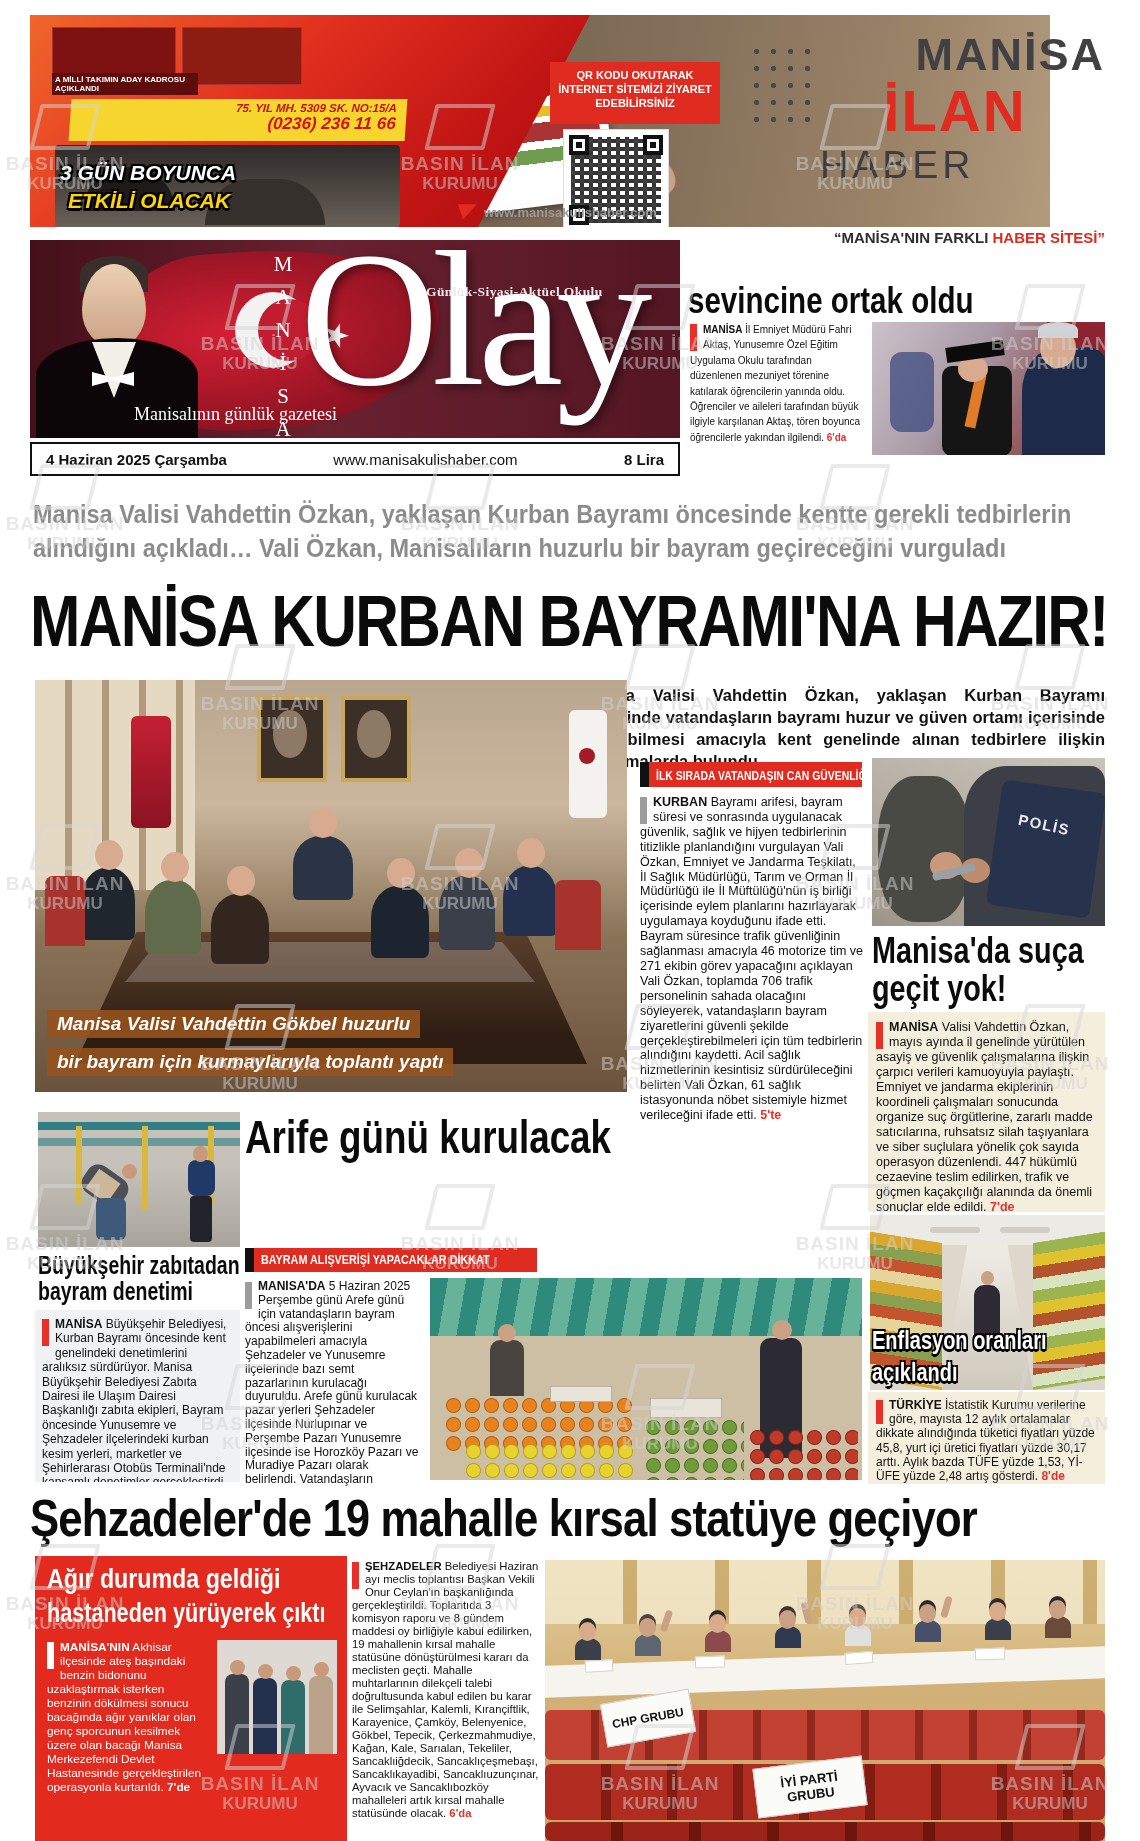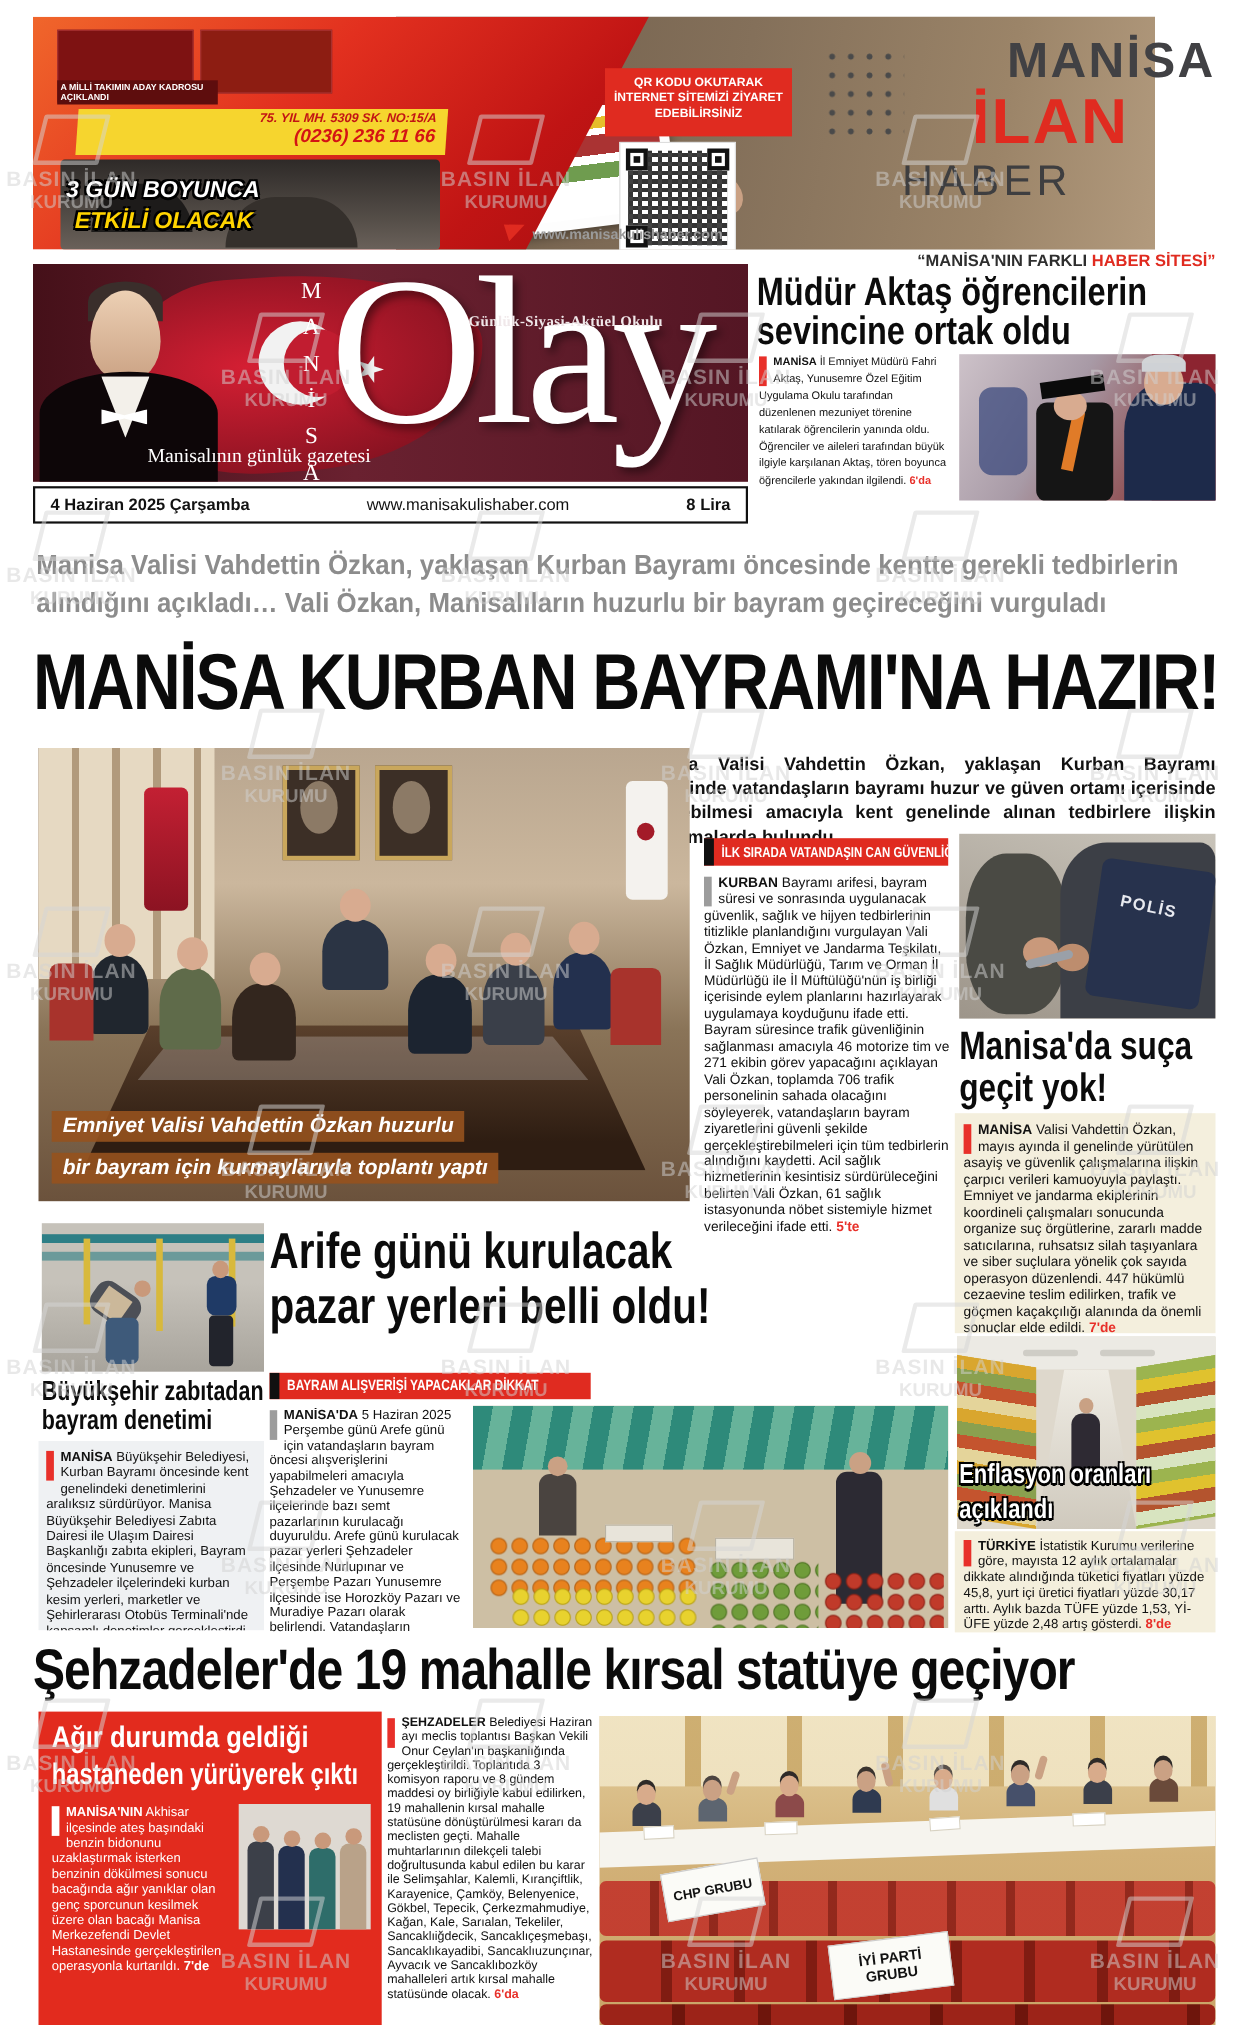--- a/index.html
+++ b/index.html
@@ -280,21 +280,20 @@
     <div class="abs mast-vertical">MANİSA</div>
     <div class="abs mast-logo">Olay</div>
     <div class="abs mast-edition">Günlük-Siyasi-Aktüel Okulu</div>
   </div>
   <div class="abs datebar">
     <span class="d">4 Haziran 2025 Çarşamba</span>
     <span>www.manisakulishaber.com</span>
     <span class="p">8 Lira</span>
   </div>
 
-  <div class="abs hl ak-h" style="top:247px;"><span class="cx" style="transform:scaleX(.82);">Müdür Aktaş öğrencilerin</span></div>
   <div class="abs hl ak-h" style="top:283px;"><span class="cx" style="transform:scaleX(.82);">sevincine ortak oldu</span></div>
   <div class="abs ak-body body-txt">
     <span class="pbar red"></span><b>MANİSA</b><span> İl Emniyet Müdürü Fahri Aktaş, Yunusemre Özel Eğitim Uygulama Okulu tarafından düzenlenen mezuniyet törenine katılarak öğrencilerin yanında oldu. Öğrenciler ve aileleri tarafından büyük ilgiyle karşılanan Aktaş, tören boyunca öğrencilerle yakından ilgilendi.</span> <span class="pref">6'da</span>
   </div>
   <div class="abs ak-photo">
     <div class="abs" style="right:0;top:0;width:58px;height:133px;background:#8c2430;"></div>
     <div class="abs" style="left:18px;top:30px;width:44px;height:80px;background:#35457a;opacity:.7;border-radius:12px;"></div>
     <div class="abs" style="left:70px;top:44px;width:70px;height:90px;background:#151515;border-radius:10px;"></div>
     <div class="abs" style="left:98px;top:52px;width:11px;height:54px;background:#e07b28;transform:rotate(12deg);"></div>
     <div class="abs" style="left:86px;top:34px;width:30px;height:26px;background:#d8ab90;border-radius:50%;"></div>
@@ -350,21 +349,21 @@
     <div class="person">
       <div class="torso" style="left:404px;top:196px;width:56px;height:74px;background:#3a3f49;"></div>
       <div class="head" style="left:420px;top:168px;width:28px;height:30px;"></div>
     </div>
     <div class="person">
       <div class="torso" style="left:468px;top:186px;width:54px;height:70px;background:#23304e;"></div>
       <div class="head" style="left:482px;top:158px;width:28px;height:30px;"></div>
     </div>
     <div class="chairback" style="left:520px;top:200px;width:46px;height:70px;"></div>
     <div class="chairback" style="left:10px;top:196px;width:40px;height:70px;"></div>
-    <div class="cap-band" style="top:330px;">Emniyet Valisi Vahdettin Özkan huzurlu</div>
+    <div class="cap-band" style="top:330px;">Manisa Valisi Vahdettin Gökbel huzurlu</div>
     <div class="cap-band" style="top:368px;">bir bayram için kurmaylarıyla toplantı yaptı</div>
   </div>
 
   <div class="abs kicker mid-kicker">
     <span class="notch"></span>
     <span class="ktxt">İLK SIRADA VATANDAŞIN CAN GÜVENLİĞİ VAR</span>
   </div>
   <div class="abs mid-body body-txt">
     <span class="pbar gray"></span><b>KURBAN</b><span> Bayramı arifesi, bayram süresi ve sonrasında uygulanacak güvenlik, sağlık ve hijyen tedbirlerinin titizlikle planlandığını vurgulayan Vali Özkan, Emniyet ve Jandarma Teşkilatı, İl Sağlık Müdürlüğü, Tarım ve Orman İl Müdürlüğü ile İl Müftülüğü'nün iş birliği içerisinde eylem planlarını hazırlayarak uygulamaya koyduğunu ifade etti. Bayram süresince trafik güvenliğinin sağlanması amacıyla 46 motorize tim ve 271 ekibin görev yapacağını açıklayan Vali Özkan, toplamda 706 trafik personelinin sahada olacağını söyleyerek, vatandaşların bayram ziyaretlerini güvenli şekilde gerçekleştirebilmeleri için tüm tedbirlerin alındığını kaydetti. Acil sağlık hizmetlerinin kesintisiz sürdürüleceğini belirten Vali Özkan, 61 sağlık istasyonunda nöbet sistemiyle hizmet verileceğini ifade etti.</span> <span class="pref">5'te</span>
   </div>
@@ -414,21 +413,20 @@
     <div class="abs zb2-legs"></div>
     <div class="abs zb2-head"></div>
   </div>
   <div class="abs hl zab-h" style="top:1252px;"><span class="cx">Büyükşehir zabıtadan</span></div>
   <div class="abs hl zab-h" style="top:1278px;"><span class="cx">bayram denetimi</span></div>
   <div class="abs zab-body body-txt">
     <span class="pbar red"></span><b>MANİSA</b><span> Büyükşehir Belediyesi, Kurban Bayramı öncesinde kent genelindeki denetimlerini aralıksız sürdürüyor. Manisa Büyükşehir Belediyesi Zabıta Dairesi ile Ulaşım Dairesi Başkanlığı zabıta ekipleri, Bayram öncesinde Yunusemre ve Şehzadeler ilçelerindeki kurban kesim yerleri, marketler ve Şehirlerarası Otobüs Terminali'nde kapsamlı denetimler gerçekleştirdi.</span> 
   </div>
 
   <div class="abs hl mk-h" style="top:1112px;"><span class="cx">Arife günü kurulacak</span></div>
-  <div class="abs hl mk-h" style="top:1162px;"><span class="cx">pazar yerleri belli oldu!</span></div>
   <div class="abs kicker mk-kicker">
     <span class="notch"></span>
     <span class="ktxt">BAYRAM ALIŞVERİŞİ YAPACAKLAR DİKKAT</span>
   </div>
   <div class="abs mk-body body-txt">
     <span class="pbar gray"></span><b>MANİSA'DA</b><span> 5 Haziran 2025 Perşembe günü Arefe günü için vatandaşların bayram öncesi alışverişlerini yapabilmeleri amacıyla Şehzadeler ve Yunusemre ilçelerinde bazı semt pazarlarının kurulacağı duyuruldu. Arefe günü kurulacak pazar yerleri Şehzadeler ilçesinde Nurlupınar ve Perşembe Pazarı Yunusemre ilçesinde ise Horozköy Pazarı ve Muradiye Pazarı olarak belirlendi. Vatandaşların ihtiyaçlarını karşılayabilmeleri için bu üç pazar, Arefe günü boyunca hizmet verecek.</span> 
   </div>
   <div class="abs mk-photo">
     <div class="abs canopy"></div>
     <div class="shopper2" style="left:330px;top:60px;width:42px;height:120px;"></div>

